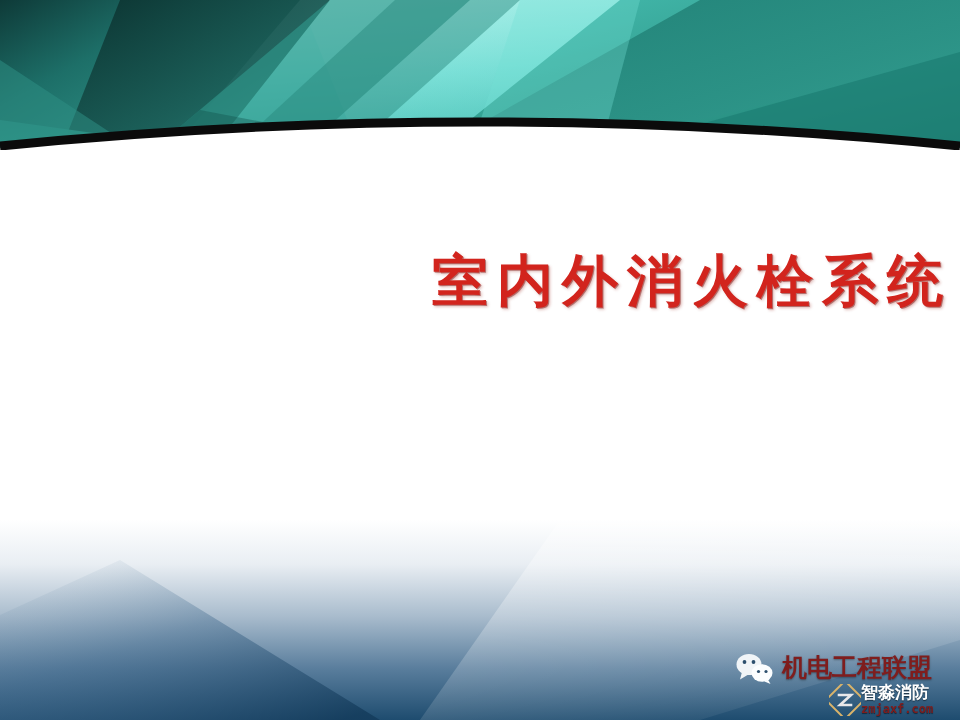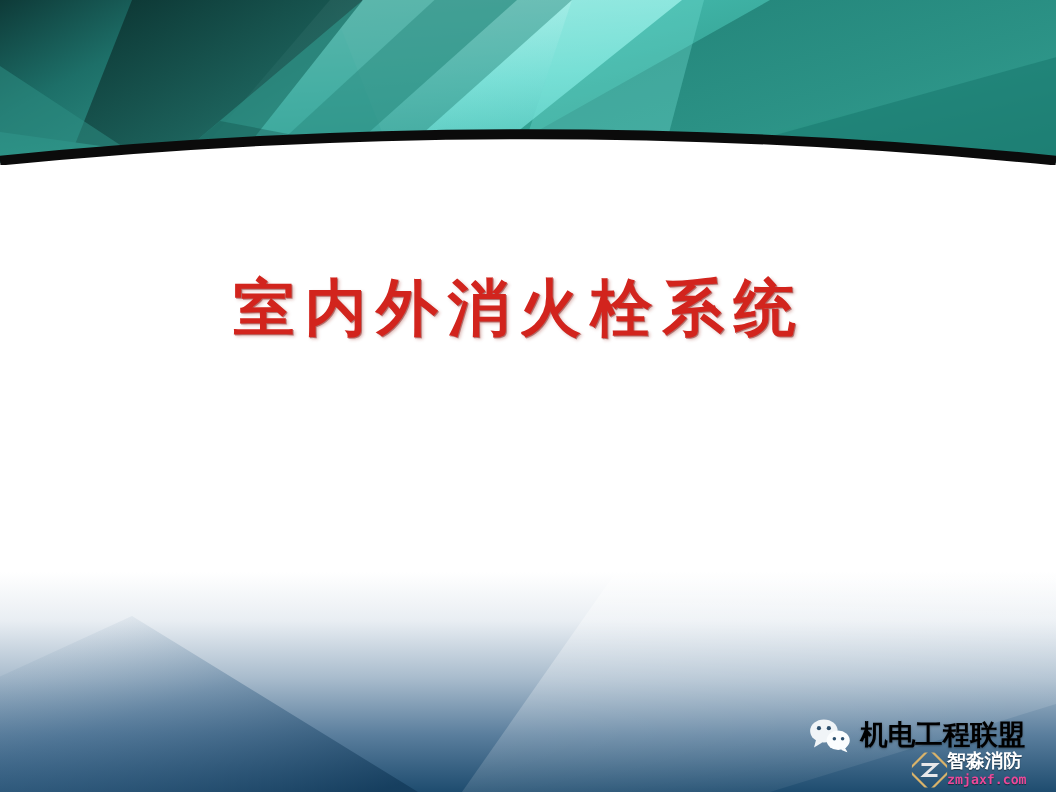--- a/index.html
+++ b/index.html
@@ -45,21 +45,21 @@
     height: 420px;
     background: #ffffff;
   }
 
   
   .title-block {
     position: absolute;
     left: 0;
     top: 245px;
     width: 960px;
-    text-align: center;
+    text-align: right;
     pointer-events: none;
   }
   .title-text {
     display: inline-block;
     font-family: "DejaVu Serif", "Liberation Serif", serif;
     font-weight: 700;
     font-size: 56px;
     line-height: 70px;
     letter-spacing: 9px;
     color: #d2241d;
@@ -103,21 +103,21 @@
   .wechat-icon {
     width: 40px;
     height: 32px;
     display: block;
   }
   .wm-brand-text {
     font-family: "DejaVu Sans", "Liberation Sans", sans-serif;
     font-size: 25px;
     font-weight: 600;
     line-height: 30px;
-    color: #000000;
+    color: #7f1d1d;
     letter-spacing: 0px;
     white-space: nowrap;
     text-shadow: 0 1px 2px rgba(0,0,0,0.35);
   }
 
   .wm-logo {
     position: absolute;
     left: 94px;
     top: 32px;
     width: 115px;
@@ -143,21 +143,21 @@
     font-weight: 700;
     color: #ffffff;
     white-space: nowrap;
     text-shadow: 0 1px 1px rgba(0,0,0,0.5);
   }
   .wm-logo-url {
     font-family: "DejaVu Sans Mono", "Liberation Mono", monospace;
     font-size: 12px;
     line-height: 14px;
     font-weight: 700;
-    color: #ec4899;
+    color: #7f1d1d;
     white-space: nowrap;
     text-shadow: 0 1px 1px rgba(0,0,0,0.5);
   }
 </style>
 </head>
 <body>
 
 <div class="slide">
 
   <div class="banner">

